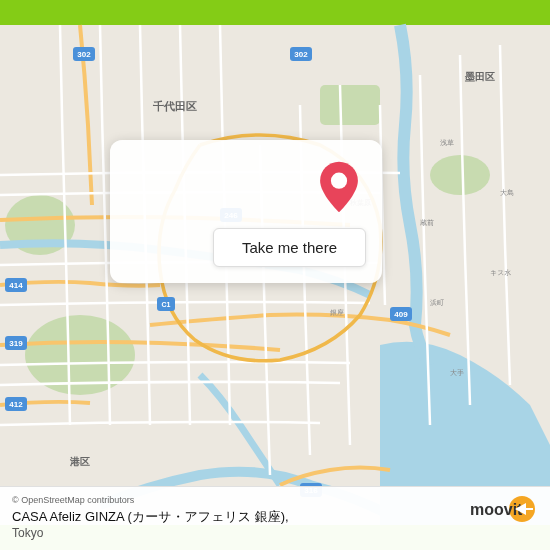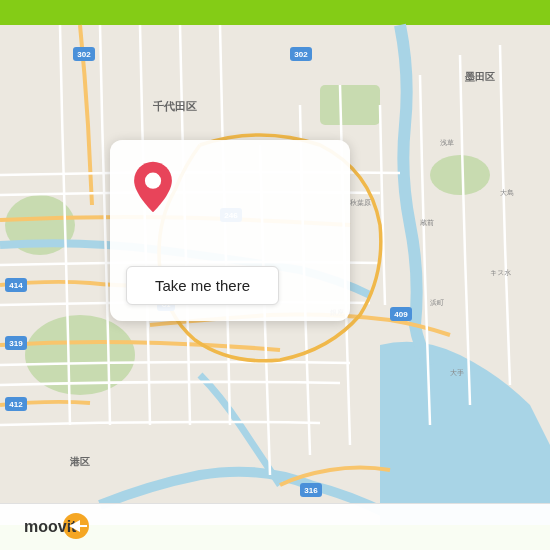--- a/index.html
+++ b/index.html
@@ -24,29 +24,28 @@
       position: absolute;
       top: 0; left: 0;
       width: 100%; height: 100%;
     }
 
     
     #overlay-card {
       position: absolute;
       top: 140px;
       left: 110px;
-      width: 240px;
+      width: 272px;
       background: rgba(255,255,255,0.92);
       border-radius: 12px;
       padding: 20px 16px 16px 16px;
       display: flex;
       flex-direction: column;
-      align-items: flex-start;
+      align-items: flex-end;
       box-shadow: 0 2px 12px rgba(0,0,0,0.18);
-      gap: 38px;
     }
 
     #location-pin {
       width: 54px;
       height: 54px;
       margin-bottom: 14px;
     }
 
     #take-me-there-btn {
       background: #ffffff;
@@ -211,20 +210,25 @@
   <div id="overlay-card">
 
     <svg id="location-pin" viewBox="0 0 54 60" xmlns="http://www.w3.org/2000/svg">
       <path d="M27,2 C15.4,2 6,11.4 6,23 C6,38 27,58 27,58 C27,58 48,38 48,23 C48,11.4 38.6,2 27,2 Z" fill="#e8445a"></path>
       <circle cx="27" cy="23" r="9" fill="white"></circle>
     </svg>
     <button id="take-me-there-btn">Take me there</button>
   </div>
 
   <div id="bottom-bar">
+    <div id="bottom-info">
+      <div id="attribution">© OpenStreetMap contributors</div>
+      <div id="place-name">CASA Afeliz GINZA (カーサ・アフェリス 銀座),</div>
+      <div id="place-location">Tokyo</div>
+    </div>
     <div id="moovit-logo">
 
       <svg width="70" height="28" viewBox="0 0 70 28">
 
         <circle cx="54" cy="14" r="13" fill="#f5a623"></circle>
         <text x="2" y="20" font-size="16" font-weight="bold" fill="#333" font-family="Arial">moovit</text>
 
         <path d="M47,14 L58,8 L58,13 L65,13 L65,15 L58,15 L58,20 Z" fill="white"></path>
       </svg>
     </div>

